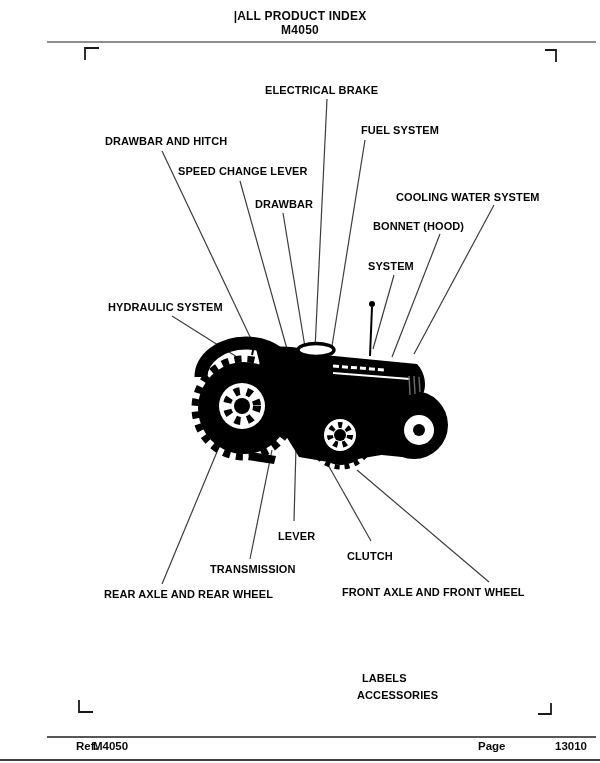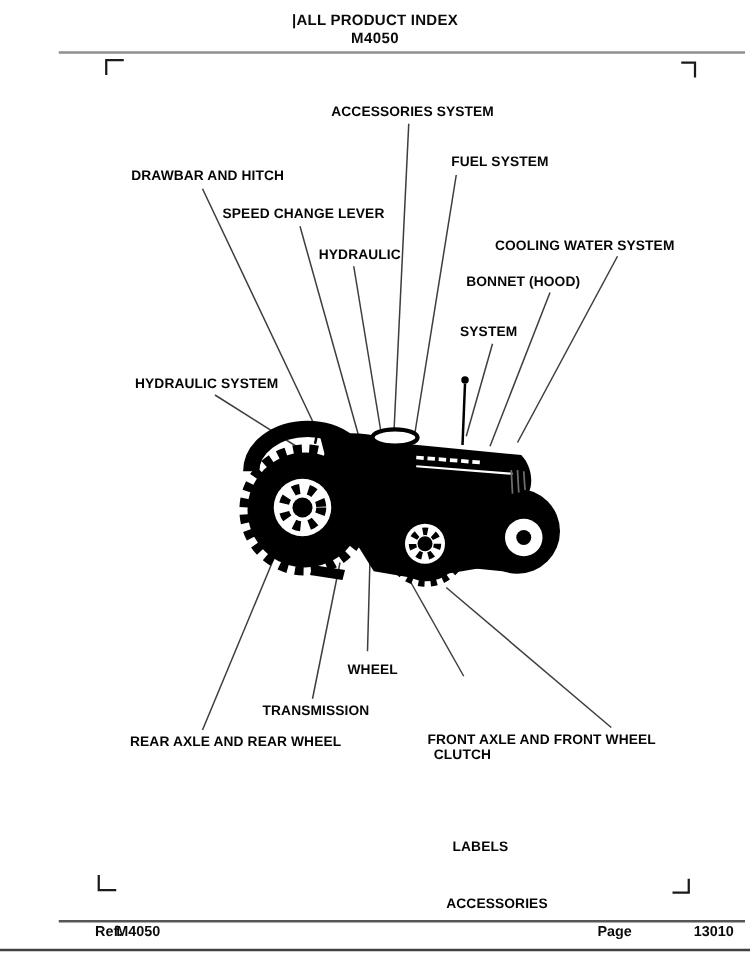--- a/index.html
+++ b/index.html
@@ -92,36 +92,36 @@
 
       <circle cx="341" cy="436" r="31" fill="none" stroke="#000" stroke-width="5" stroke-dasharray="5 5"></circle>
       <circle cx="341" cy="436" r="29" fill="#000"></circle>
       <circle cx="340" cy="435" r="16" fill="#fff"></circle>
       <circle cx="340" cy="435" r="10" fill="none" stroke="#000" stroke-width="6" stroke-dasharray="4 5"></circle>
       <circle cx="340" cy="435" r="6" fill="#000"></circle>
     </g>
   </svg>
 
   <div id="labels-layer">
-      <div class="callout-label" style="left: 265px; top: 85px;">ACCESSORIES SYSTEM</div>
+      <div class="callout-label" style="left: 265px; top: 85px;">ELECTRICAL BRAKE</div>
       <div class="callout-label" style="left: 345px; top: 125px; padding-left: 16px;">FUEL SYSTEM</div>
       <div class="callout-label" style="left: 105px; top: 136px;">DRAWBAR AND HITCH</div>
       <div class="callout-label" style="left: 178px; top: 166px;">SPEED CHANGE LEVER</div>
-      <div class="callout-label" style="left: 255px; top: 199px;">HYDRAULIC</div>
+      <div class="callout-label" style="left: 255px; top: 199px;">DRAWBAR</div>
       <div class="callout-label" style="left: 396px; top: 192px;">COOLING WATER SYSTEM</div>
       <div class="callout-label" style="left: 373px; top: 221px;">BONNET (HOOD)</div>
       <div class="callout-label" style="left: 368px; top: 261px;">SYSTEM</div>
       <div class="callout-label" style="left: 108px; top: 302px;">HYDRAULIC SYSTEM</div>
-      <div class="callout-label" style="left: 278px; top: 531px;">WHEEL</div>
-      <div class="callout-label" style="left: 347px; top: 551px; margin-top: 48px;">CLUTCH</div>
+      <div class="callout-label" style="left: 278px; top: 531px;">LEVER</div>
+      <div class="callout-label" style="left: 347px; top: 551px;">CLUTCH</div>
       <div class="callout-label" style="left: 210px; top: 564px;">TRANSMISSION</div>
       <div class="callout-label" style="left: 104px; top: 589px;">REAR AXLE AND REAR WHEEL</div>
       <div class="callout-label" style="left: 342px; top: 587px; text-align: right;">FRONT AXLE AND FRONT WHEEL</div>
       <div class="callout-label" style="left: 362px; top: 673px;">LABELS</div>
-      <div class="callout-label" style="left: 357px; top: 718px;">ACCESSORIES</div>
+      <div class="callout-label" style="left: 357px; top: 690px;">ACCESSORIES</div>
     </div>
 
   <div class="rule footer-rule"></div>
 
   <div class="footer-text" id="ref-label">Ref.</div>
   <div class="footer-text" id="ref-value">M4050</div>
   <div class="footer-text" id="page-label">Page</div>
   <div class="footer-text" id="page-value">13010</div>
 
   <div class="bottom-edge"></div>

